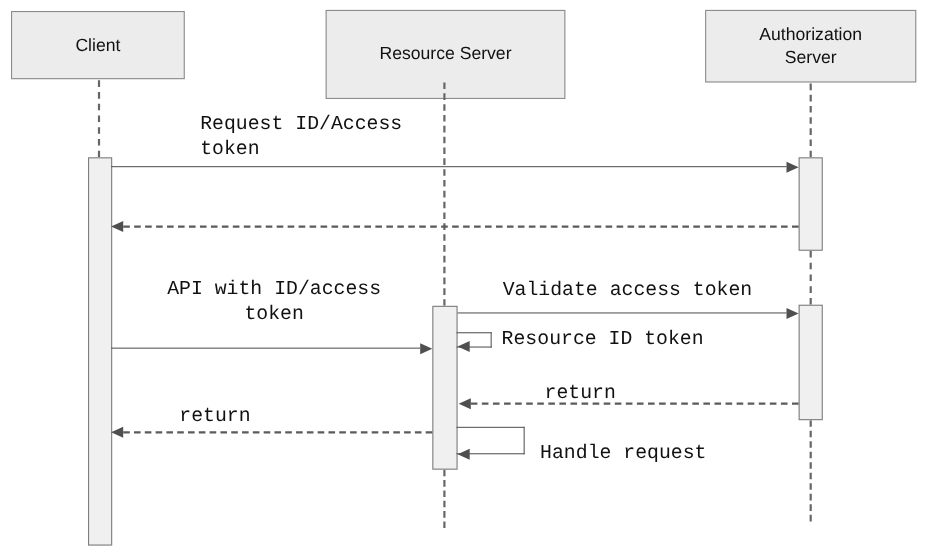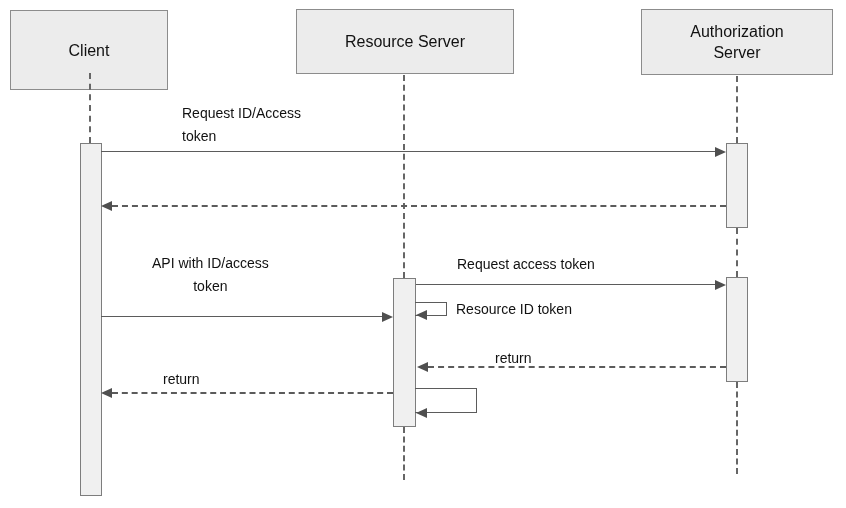--- a/index.html
+++ b/index.html
@@ -22,32 +22,32 @@
   .arrow-line.solid{border-top:1.5px solid #5b5b5b;}
   .arrow-line.dashed{border-top:2px dashed #5b5b5b;}
   .arrowhead{position:absolute;width:0;height:0;
     border-top:5px solid transparent;border-bottom:5px solid transparent;}
   .arrowhead.right{border-left:11px solid #4f4f4f;}
   .arrowhead.left{border-right:11px solid #4f4f4f;}
   .self-loop{
     position:absolute;box-sizing:border-box;background:transparent;
     border:1.5px solid #5b5b5b;border-left:none;
   }
-  .msg-label{position:absolute;font-size:14px;line-height:23px;color:#111;white-space:nowrap;}
+  .msg-label{position:absolute;font-size:18px;line-height:23px;color:#111;white-space:nowrap;font-family:Liberation Mono, monospace;}
   .wrap{display:inline-block;width:130px;text-align:center;}
 </style>
 </head>
 <body>
 
 <div id="stage">
 
-  <div class="actor" style="left:10px;top:10px;width:158px;height:80px;">
+  <div class="actor" style="left:10px;top:10px;width:158px;height:62px;">
     <span>Client</span>
   </div>
-  <div class="actor" style="left:296px;top:9px;width:218px;height:65px;">
+  <div class="actor" style="left:296px;top:9px;width:218px;height:81px;">
     <span>Resource Server</span>
   </div>
   <div class="actor" style="left:641px;top:9px;width:192px;height:66px;">
     <span class="wrap">Authorization Server</span>
   </div>
 
   <div class="lifeline" style="left:89px;top:73px;height:70px;"></div>
   <div class="lifeline" style="left:403px;top:75px;height:203px;"></div>
   <div class="lifeline" style="left:403px;top:427px;height:53px;"></div>
   <div class="lifeline" style="left:736px;top:76px;height:67px;"></div>
@@ -70,21 +70,21 @@
   <div class="arrow-line dashed" style="left:112px;top:205px;width:614px;"></div>
 
   <div class="msg-label" style="left:152px;top:252px;text-align:center;">
     <div>API with ID/access</div>
     <div>token</div>
   </div>
   <div class="arrow-line solid" style="left:101px;top:316px;width:281px;"></div>
   <div class="arrowhead right" style="left:382px;top:312px;"></div>
 
   <div class="msg-label" style="left:457px;top:253px;">
-    <div>Request access token</div>
+    <div>Validate access token</div>
   </div>
   <div class="arrow-line solid" style="left:416px;top:284px;width:299px;"></div>
   <div class="arrowhead right" style="left:715px;top:280px;"></div>
 
   <div class="self-loop" style="left:415px;top:302px;width:32px;height:14px;"></div>
   <div class="arrowhead left" style="left:416px;top:310px;"></div>
   <div class="msg-label" style="left:456px;top:298px;">
     <div>Resource ID token</div>
   </div>
 
@@ -95,14 +95,17 @@
   <div class="arrow-line dashed" style="left:428px;top:366px;width:298px;"></div>
 
   <div class="msg-label" style="left:163px;top:368px;">
     <div>return</div>
   </div>
   <div class="arrowhead left" style="left:101px;top:388px;"></div>
   <div class="arrow-line dashed" style="left:112px;top:392px;width:281px;"></div>
 
   <div class="self-loop" style="left:415px;top:388px;width:62px;height:25px;"></div>
   <div class="arrowhead left" style="left:416px;top:408px;"></div>
+  <div class="msg-label" style="left:491px;top:401px;">
+    <div>Handle request</div>
+  </div>
 
 </div>
 
 </body></html>

